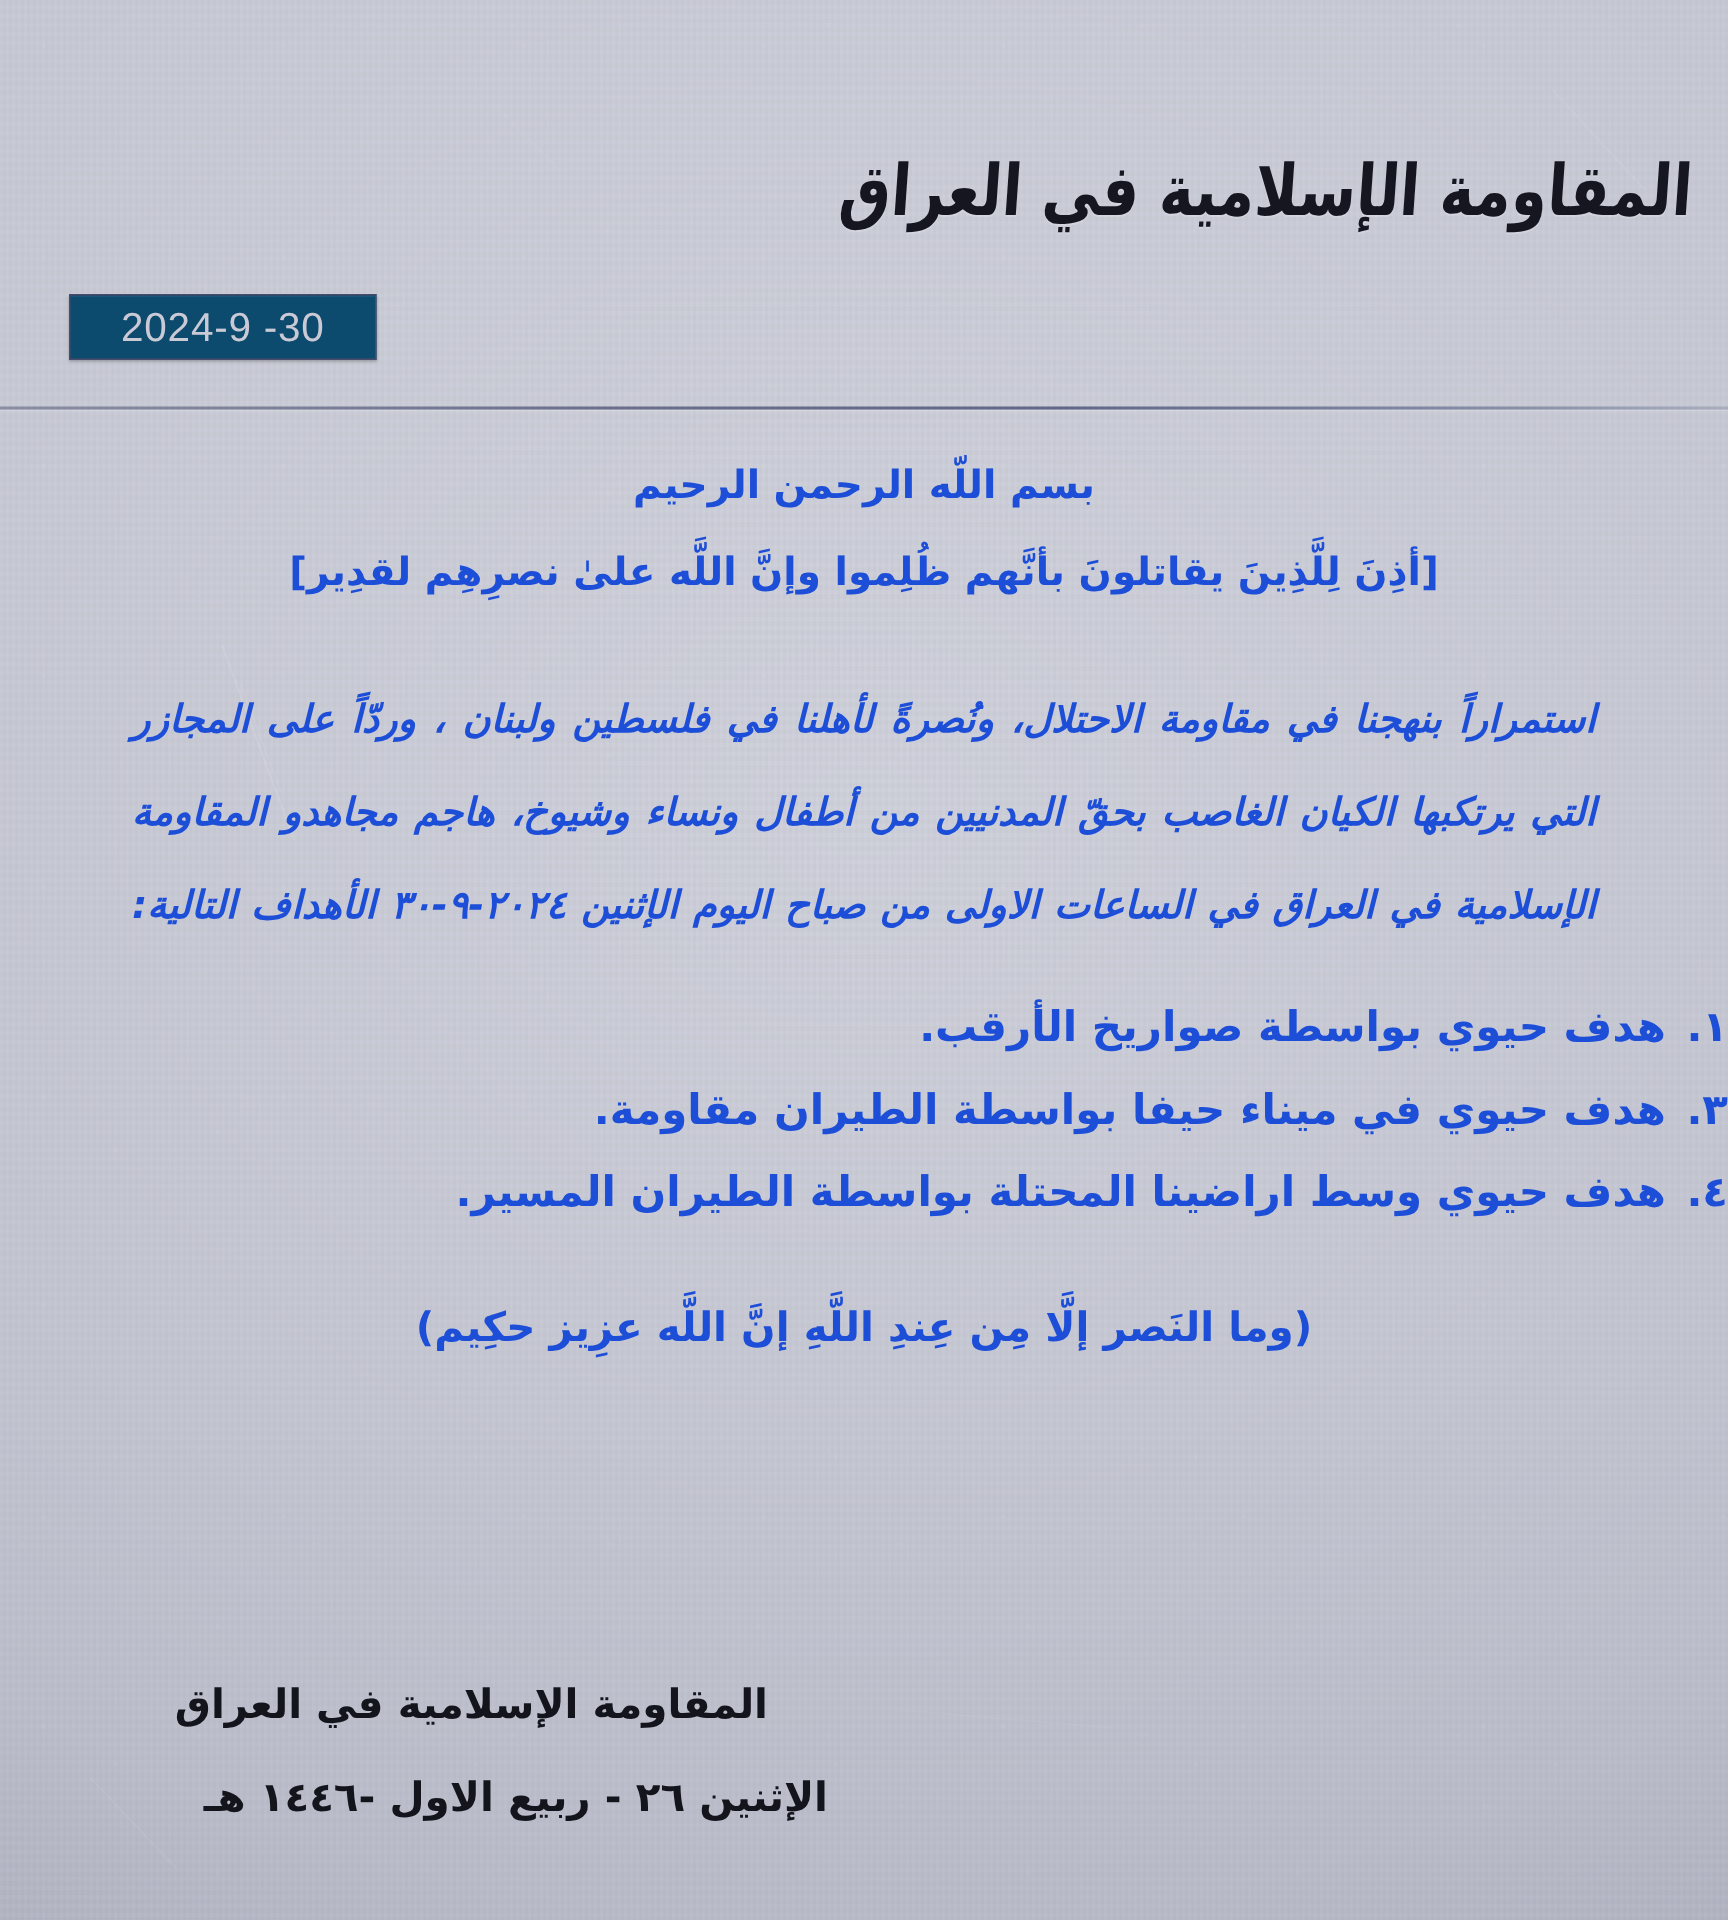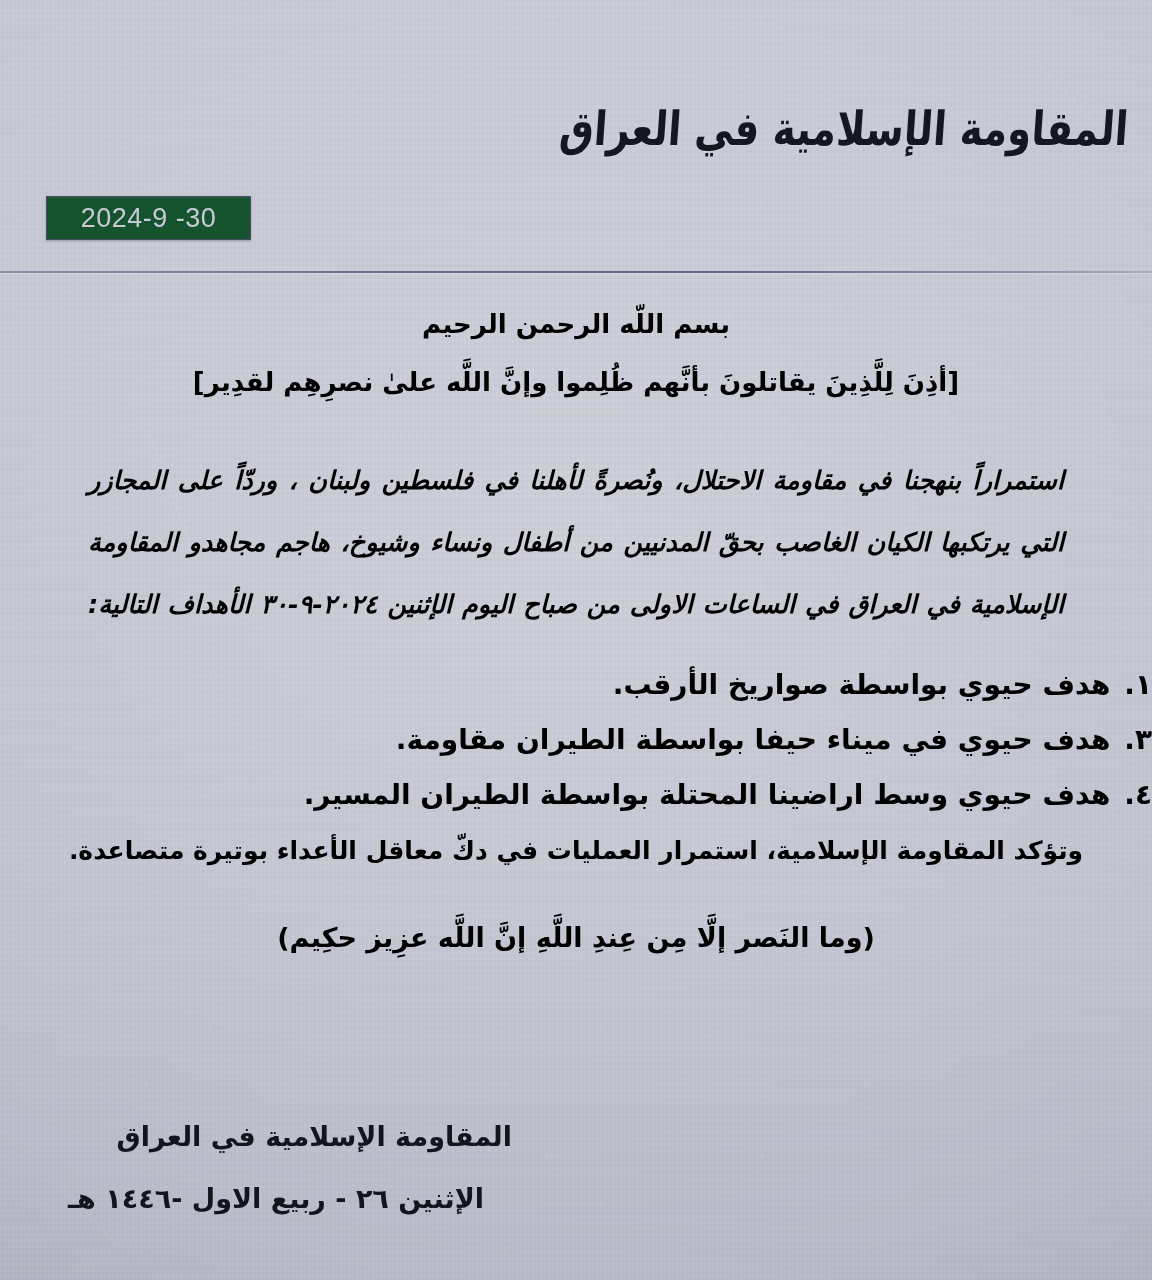--- a/index.html
+++ b/index.html
@@ -75,21 +75,21 @@
     transform-origin: right center;
     text-shadow: 0 1px 0 rgba(255,255,255,.18);
   }
 
   #date-badge {
     position: absolute;
     top: 196px;
     left: 46px;
     min-width: 205px;
     height: 44px;
-    background: #14532d;
+    background: #0c4a6e;
     border: 1px solid #4a4a6b;
     box-shadow: 0 1px 2px rgba(0,0,0,.25), inset 0 1px 0 rgba(255,255,255,.07);
     display: flex;
     align-items: center;
     justify-content: center;
     padding: 0 18px;
   }
   #date-badge span {
     direction: ltr;
     font-family: "Liberation Sans", sans-serif;
@@ -117,21 +117,21 @@
   }
 
   
   #content {
     position: absolute;
     top: 295px;
     left: 0;
     width: 1152px;
     direction: rtl;
     text-align: center;
-    color: #000000;
+    color: #1d4ed8;
     font-family: "DejaVu Sans", "Liberation Sans", sans-serif;
     font-weight: 700;
   }
 
   .basmala {
     font-size: 26px;
     line-height: 1;
     margin-top: 16px;
     letter-spacing: -.3px;
   }
@@ -188,21 +188,21 @@
     left: 0;
     width: 1152px;
     direction: rtl;
     color: #14151c;
     font-family: "DejaVu Sans", "Liberation Sans", sans-serif;
     font-weight: 700;
     font-size: 27px;
     line-height: 62px;
   }
   #sig-org  { padding-right: 640px; text-align: right; }
-  #sig-date { padding-right: 600px; text-align: center; }
+  #sig-date { padding-right: 600px; text-align: right; }
 </style>
 </head>
 <body>
 
 <div id="sheet" class="layer"></div>
 <div id="grain" class="layer"></div>
 
 <svg id="scratches" class="layer" viewBox="0 0 1152 1280" preserveAspectRatio="none">
   <path d="M148 430 L196 560" stroke="rgba(255,255,255,0.18)" stroke-width="1.4" fill="none"></path>
   <path d="M160 455 L188 530" stroke="rgba(255,255,255,0.13)" stroke-width="1" fill="none"></path>
@@ -229,21 +229,20 @@
   <div class="verse-top">[أذِنَ لِلَّذِينَ يقاتلونَ بأنَّهم ظُلِموا وإنَّ اللَّه علىٰ نصرِهِم لقدِير]</div>
 
   <div class="para">استمراراً بنهجنا في مقاومة الاحتلال، ونُصرةً لأهلنا في فلسطين ولبنان ، وردّاً على المجازر التي يرتكبها الكيان الغاصب بحقّ المدنيين من أطفال ونساء وشيوخ، هاجم مجاهدو المقاومة الإسلامية في العراق في الساعات الاولى من صباح اليوم الإثنين ٢٠٢٤-٩-٣٠ الأهداف التالية:</div>
 
   <ul class="targets" id="targets-list">
       <li><span class="num">١.</span> <span>هدف حيوي بواسطة صواريخ الأرقب.</span></li>
       <li><span class="num">٣.</span> <span>هدف حيوي في ميناء حيفا بواسطة الطيران مقاومة.</span></li>
       <li><span class="num">٤.</span> <span>هدف حيوي وسط اراضينا المحتلة بواسطة الطيران المسير.</span></li>
     </ul>
 
-  <div class="closing">وتؤكد المقاومة الإسلامية، استمرار العمليات في دكّ معاقل الأعداء بوتيرة متصاعدة.</div>
 
   <div class="verse-bottom">(وما النَصر إلَّا مِن عِندِ اللَّهِ  إنَّ اللَّه عزِيز حكِيم)</div>
 </div>
 
 <div id="signature">
   <div id="sig-org">المقاومة الإسلامية في العراق</div>
   <div id="sig-date">الإثنين ٢٦ - ربيع الاول -١٤٤٦ هـ</div>
 </div>
 
 </body></html>

